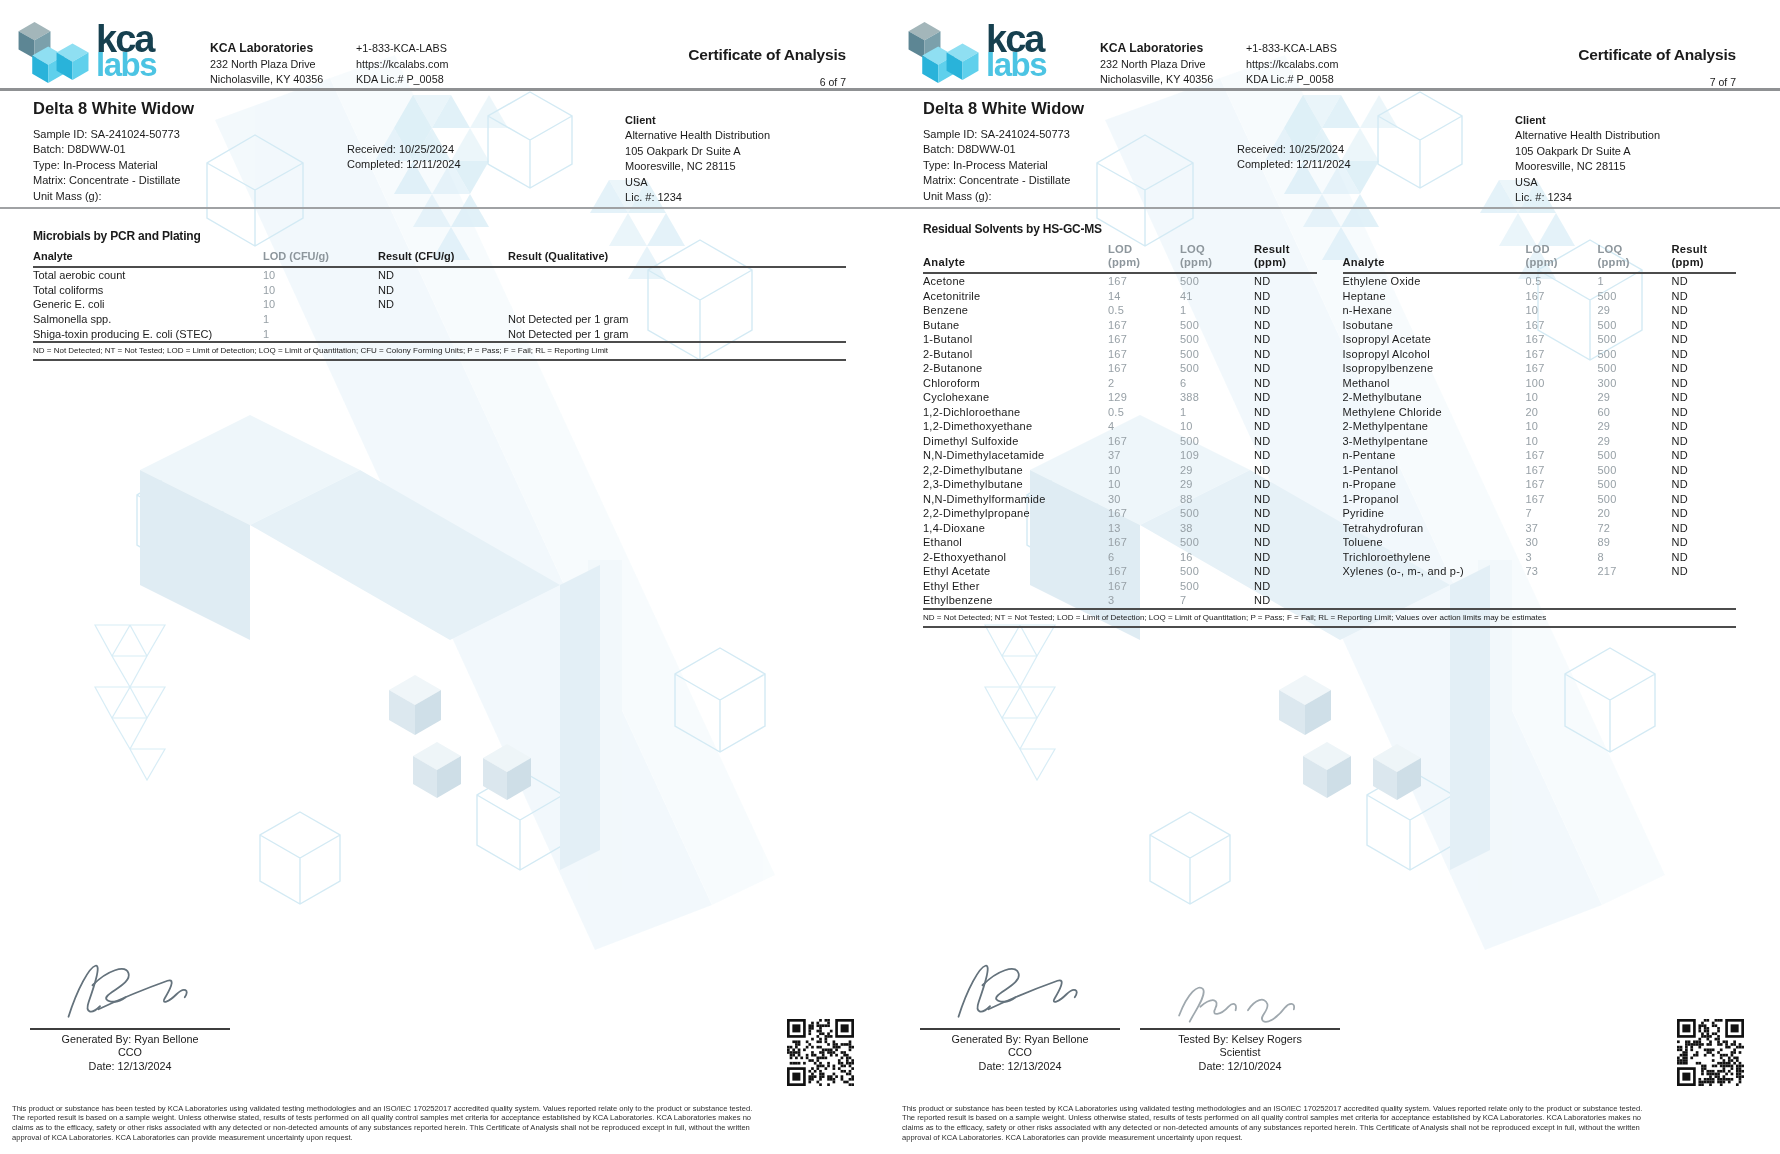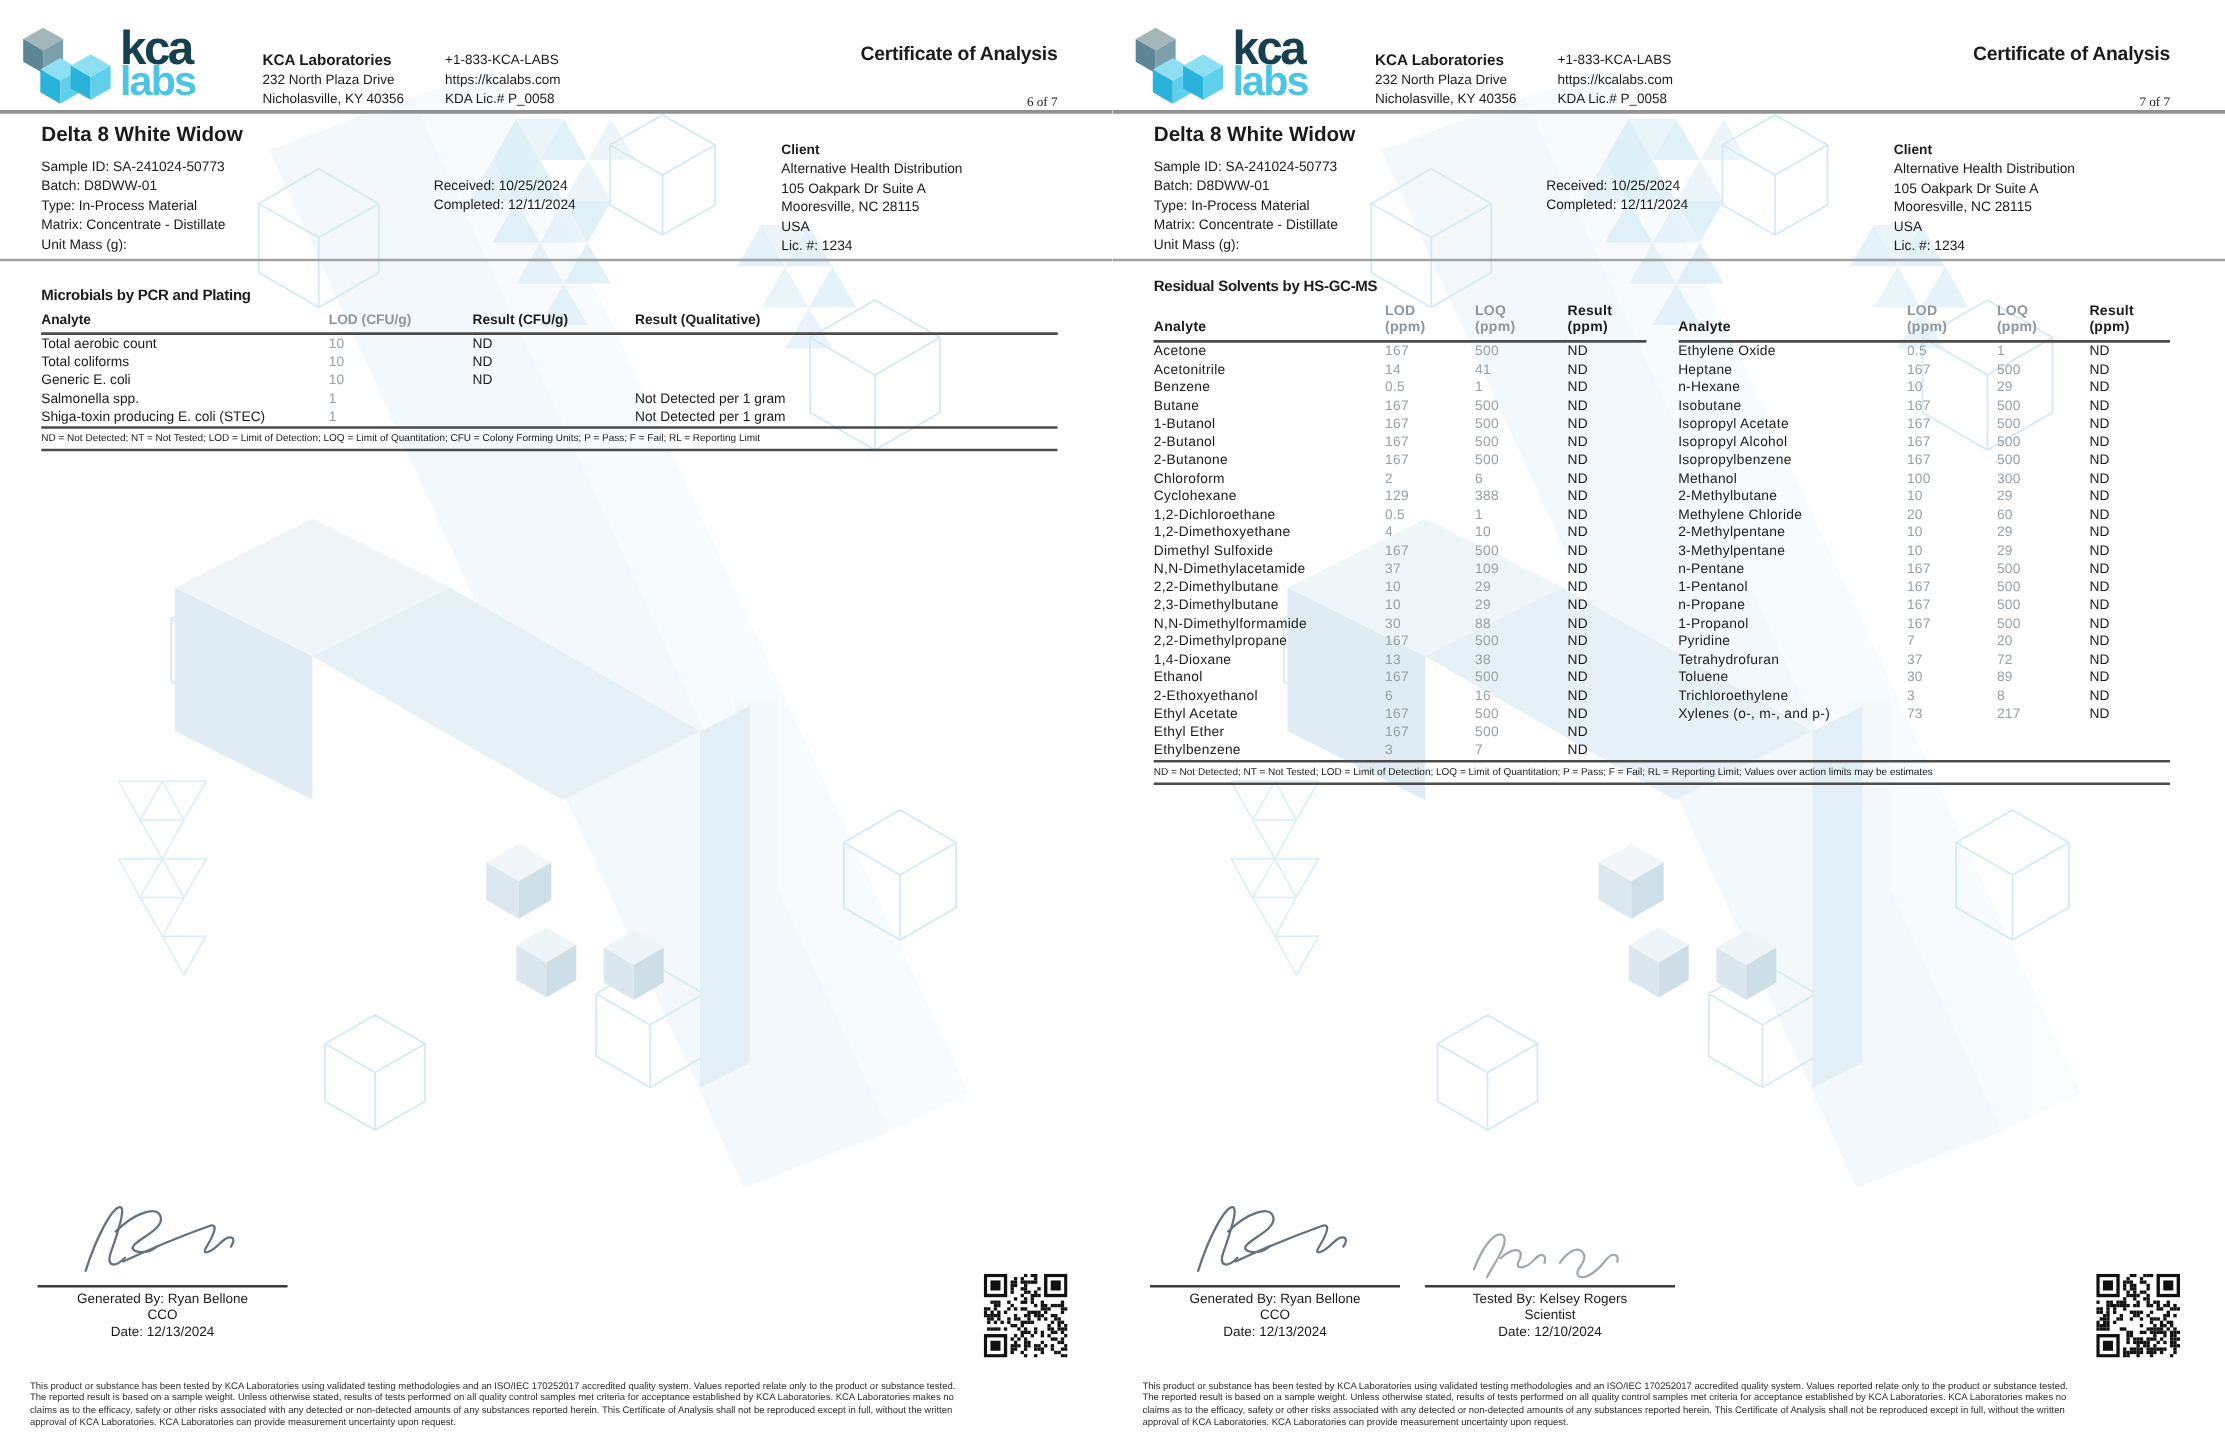--- a/index.html
+++ b/index.html
@@ -14,21 +14,21 @@
   .logo-cubes{width:76px;height:74px;flex:none;}
   .logo-text{margin-left:6px;line-height:0.8;}
   .logo-kca{font-size:38px;font-weight:bold;color:#16404f;letter-spacing:-2px;}
   .logo-labs{font-size:33px;font-weight:bold;color:#4cc4e3;letter-spacing:-1.5px;margin-top:-2px;}
   .hdr-col{font-size:10.8px;line-height:15.6px;padding-top:14px;}
   .hdr-col1{width:146px;margin-left:8px;}
   .hdr-col2{width:152px;}
   .co-name{font-weight:bold;font-size:12.2px;}
   .hdr-right{margin-left:auto;text-align:right;padding-top:16px;}
   .doc-title{font-weight:bold;font-size:15.5px;letter-spacing:-0.2px;}
-  .page-label{font-size:10.5px;margin-top:24px;font-family:Liberation Serif, serif;}
+  .page-label{font-size:10.5px;margin-top:12px;}
   .rule-a{height:3px;background:#8f9193;}
   .rule-b{height:2px;background:#a0a2a4;}
 
   
   .sample{padding:4px 44px 0 33px;position:relative;height:112px;}
   .prod-title{font-size:16.5px;font-weight:bold;margin:4px 0 9px;}
   .sample-cols{display:flex;font-size:11px;line-height:15.4px;}
   .sc1{width:314px;}
   .sc2{width:210px;padding-top:15px;}
   .sc3{position:absolute;right:120px;top:22px;font-size:11px;line-height:15.4px;}
@@ -51,21 +51,21 @@
   .solv th{font-size:11.2px;line-height:13px;padding-bottom:3px;}
   .solv td{height:14.5px;font-size:11px;}
   .th-analyte{padding-bottom:16px;}
 
   
   .sigs{position:absolute;left:30px;top:950px;display:flex;gap:20px;}
   .sig{width:200px;text-align:center;font-size:10.8px;line-height:13.4px;}
   .sig-draw{height:78px;display:flex;align-items:flex-end;justify-content:center;}
   .sig-line{border-top:2px solid #3d3d3d;margin-bottom:3px;}
   .qr{position:absolute;top:1019px;left:787px;width:67px;height:67px;}
-  .disclaimer{position:absolute;left:24px;top:1096px;width:748px;font-size:7.6px;line-height:9.8px;color:#2e2e2e;}
+  .disclaimer{position:absolute;left:12px;top:1096px;width:748px;font-size:7.6px;line-height:9.8px;color:#2e2e2e;}
 </style>
 </head>
 <body>
 
 <svg width="0" height="0" style="position:absolute" aria-hidden="true">
   <defs>
     <symbol id="deco" viewBox="0 0 890 1154">
       <g opacity="0.55">
         <polygon points="215,120 330,78 712,905 595,950" fill="#e9f4fa"></polygon>
         <polygon points="330,78 395,55 775,875 712,905" fill="#f2f9fc"></polygon>

